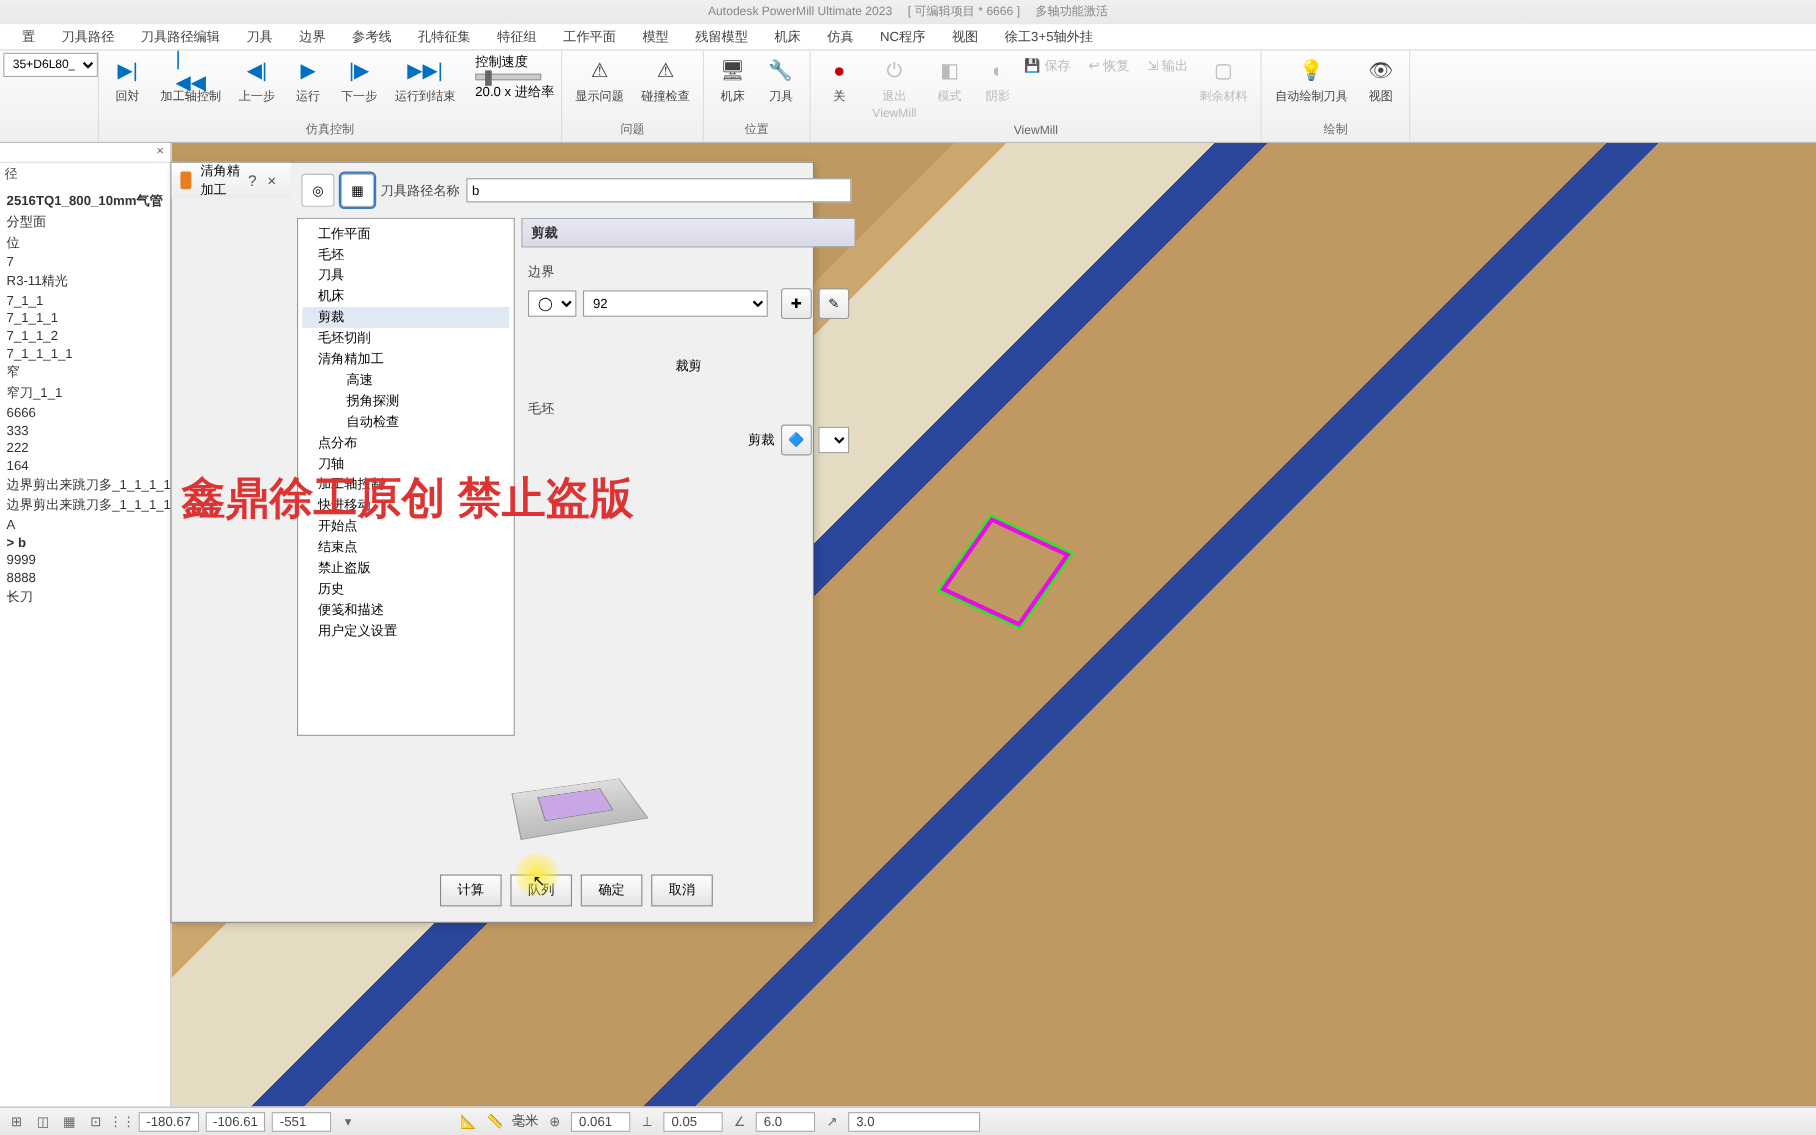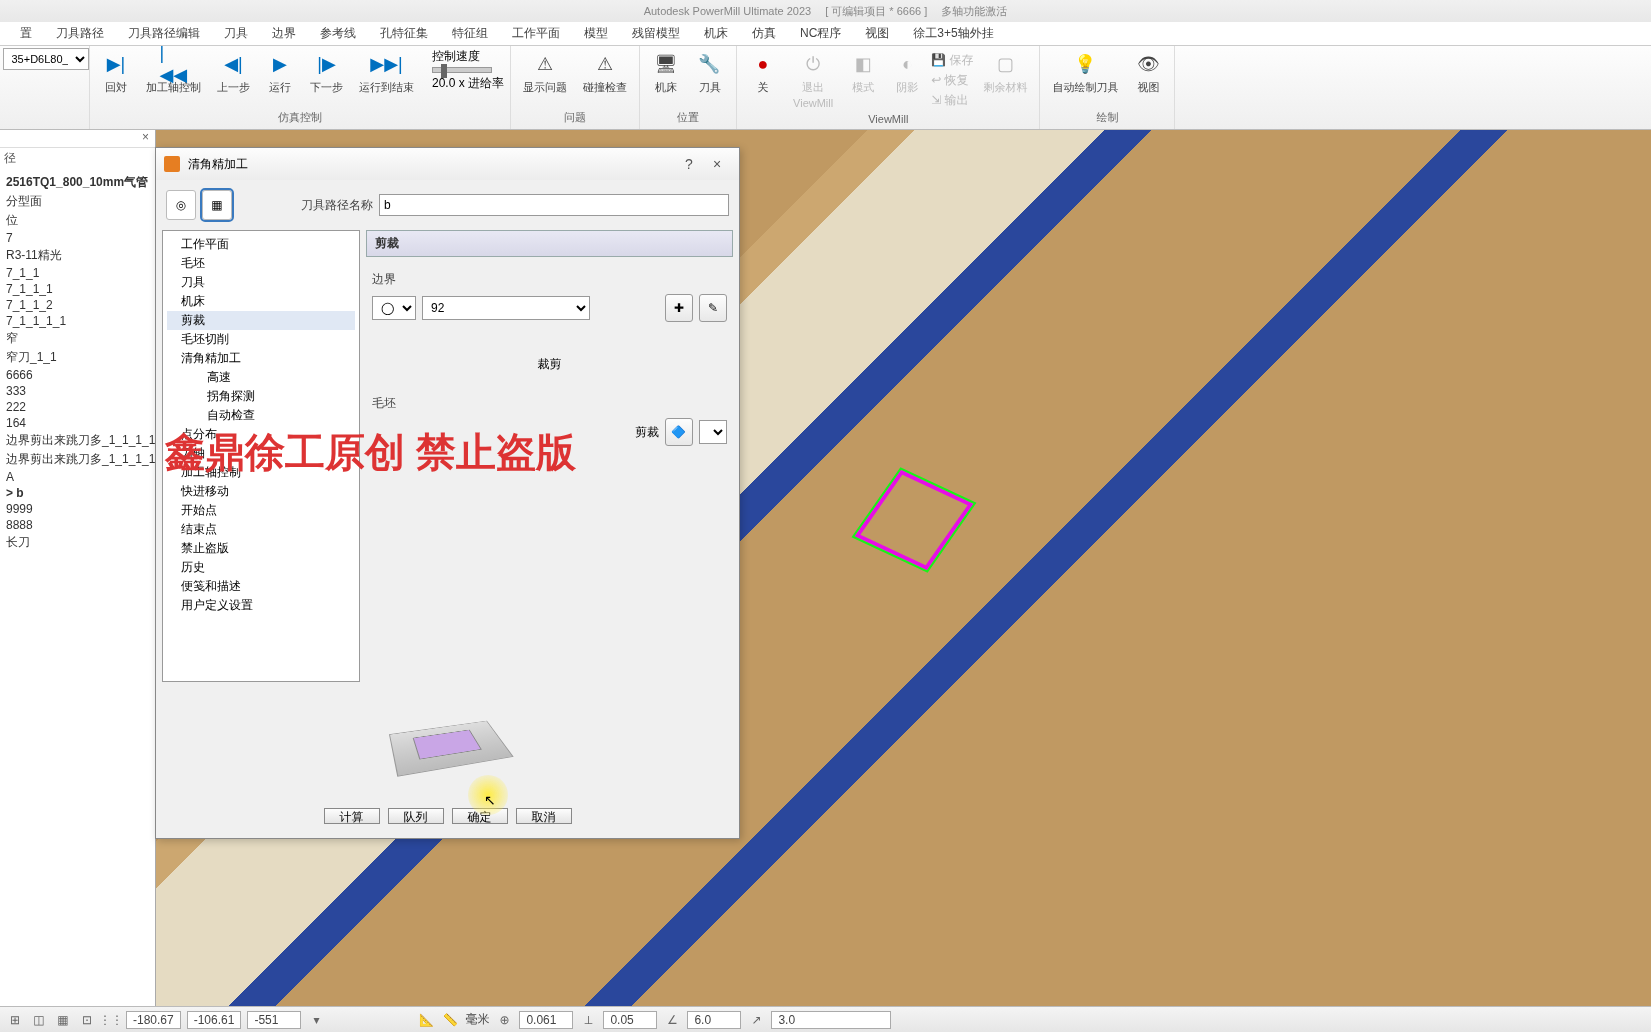--- a/index.html
+++ b/index.html
@@ -20,21 +20,21 @@
 .left-panel{width:156px;background:#fff;border-right:1px solid #aaa;overflow:hidden;display:flex;flex-direction:column}
 .left-panel .closebar{height:18px;text-align:right;padding-right:6px;color:#666;border-bottom:1px solid #ddd}
 .tree{flex:1;overflow:auto;padding:4px 2px;font-size:11px;color:#333}
 .tree div{padding:1px 0 1px 4px;white-space:nowrap}
 .tree .sel{font-weight:bold}
 .viewport{flex:1;position:relative;background:#f4f4f4;overflow:hidden}
 .model{position:absolute;inset:0;background:
   linear-gradient(135deg,#c89a5a 0 30%,#d4a968 30% 32%,#ece0c2 32% 40%,#2244a8 40% 42%,#c89a5a 42% 55%,#2244a8 55% 57%,#c89a5a 57% 100%);
   filter:contrast(.95) saturate(.9)}
 .model .highlight{position:absolute;left:48%;top:40%;width:80px;height:80px;border:4px solid #f0f;outline:2px solid #0f0;transform:rotate(25deg) skew(-10deg)}
-.dialog{position:absolute;left:155px;top:147px;width:585px;height:692px;background:#f0f0f0;border:1px solid #888;box-shadow:2px 2px 8px rgba(0,0,0,.2);display:flex;flex-direction:column;z-index:50}
+.dialog{position:absolute;left:155px;top:147px;width:585px;height:692px;background:#f0f0f0;border:1px solid #888;box-shadow:2px 2px 8px rgba(0,0,0,.2);display:flex;flex-direction:row;z-index:50}
 .dialog .dlg-title{height:32px;display:flex;align-items:center;padding:0 8px;background:linear-gradient(#fdfdfd,#ececec)}
 .dialog .dlg-title .ico{width:16px;height:16px;background:#e67e22;border-radius:2px;margin-right:8px}
 .dialog .dlg-title .spacer{flex:1}
 .dialog .dlg-title .wbtn{width:28px;text-align:center;color:#555;font-size:14px;cursor:pointer}
 .dialog .dlg-body{flex:1;display:flex;flex-direction:column;padding:6px}
 .dlg-top{display:flex;align-items:center;gap:6px;padding:4px}
 .dlg-top .icn-box{width:30px;height:30px;border:1px solid #bbb;border-radius:3px;display:flex;align-items:center;justify-content:center;background:#fff}
 .dlg-top .icn-box.sel{outline:2px solid #3a7abf}
 .dlg-top label{margin-left:auto;color:#444}
 .dlg-top input{flex:0 0 350px;height:22px;border:1px solid #999;padding:0 4px}
@@ -47,21 +47,21 @@
 .fs-label{color:#444;margin-bottom:6px}
 .row{display:flex;align-items:center;gap:6px;margin:4px 0}
 .select{height:24px;border:1px solid #999;background:#fff;padding:0 4px}
 .sq-btn{width:28px;height:28px;border:1px solid #999;background:linear-gradient(#fdfdfd,#e8e8e8);display:flex;align-items:center;justify-content:center;border-radius:3px}
 .chk{display:flex;align-items:center;gap:6px;color:#888}
 .num{width:62px;height:22px;border:1px solid #bbb;background:#f3f3f3;color:#888;text-align:left;padding:0 4px}
 .preview{width:140px;height:110px;margin:8px auto 0;display:flex;align-items:center;justify-content:center}
 .preview .cube{width:110px;height:70px;border:1px solid #999;background:linear-gradient(#ddd,#bbb);position:relative;transform:perspective(300px) rotateX(55deg) rotateZ(-15deg)}
 .preview .cube::after{content:"";position:absolute;left:22px;top:12px;width:60px;height:36px;background:#c9a6e6;border:1px solid #888}
 .dlg-buttons{display:flex;justify-content:center;gap:8px;padding:8px}
-.btn{width:56px;height:16px;border:1px solid #888;background:linear-gradient(#fdfdfd,#e4e4e4);cursor:pointer}
+.btn{width:56px;height:29px;border:1px solid #888;background:linear-gradient(#fdfdfd,#e4e4e4);cursor:pointer}
 .statusbar{position:absolute;left:0;right:0;bottom:0;height:26px;background:linear-gradient(#f4f4f4,#e6e6e6);border-top:1px solid #bbb;display:flex;align-items:center;gap:6px;padding:0 6px;font-size:11px;color:#444}
 .statusbar .sbx{height:18px;border:1px solid #aaa;background:#fff;padding:0 6px;display:flex;align-items:center;min-width:54px}
 .statusbar .sico{width:18px;height:18px;display:flex;align-items:center;justify-content:center;color:#666}
 .watermark{position:absolute;left:165px;top:425px;font-size:40px;font-weight:bold;color:#d33;z-index:60;font-family:SimHei,sans-serif;pointer-events:none}
 .cursor-spot{position:absolute;left:468px;top:775px;width:40px;height:40px;border-radius:50%;background:radial-gradient(rgba(255,235,59,.95),rgba(255,235,59,.2) 70%,transparent);z-index:70;pointer-events:none}
 .cursor-arrow{position:absolute;left:484px;top:792px;z-index:71;font-size:14px;color:#000;pointer-events:none}
 
 .play{color:#0070c0;font-size:22px}
 .ribbon .speed{display:flex;flex-direction:column;align-items:flex-start;gap:2px;padding-left:8px}
 </style>
@@ -167,21 +167,21 @@
           <div class="t">ViewMill</div>
         </div>
       <div class="rbtn disabled">
           <div class="icn">◧</div>
           <div class="t">模式</div>
         </div>
       <div class="rbtn disabled">
           <div class="icn">◐</div>
           <div class="t">阴影</div>
         </div>
-      <div style="display:flex;flex-direction:column;gap:3px;font-size:10px;color:#bbb;padding-top:4px">
+      <div style="display:flex;gap:16px;font-size:10px;color:#bbb;padding-top:4px">
         <span>💾 <span>保存</span></span>
         <span>↩ <span>恢复</span></span>
         <span>⇲ <span>输出</span></span>
       </div>
       <div class="rbtn disabled">
           <div class="icn">▢</div>
           <div class="t">剩余材料</div>
         </div>
     </div>
     <div class="label">ViewMill</div>

